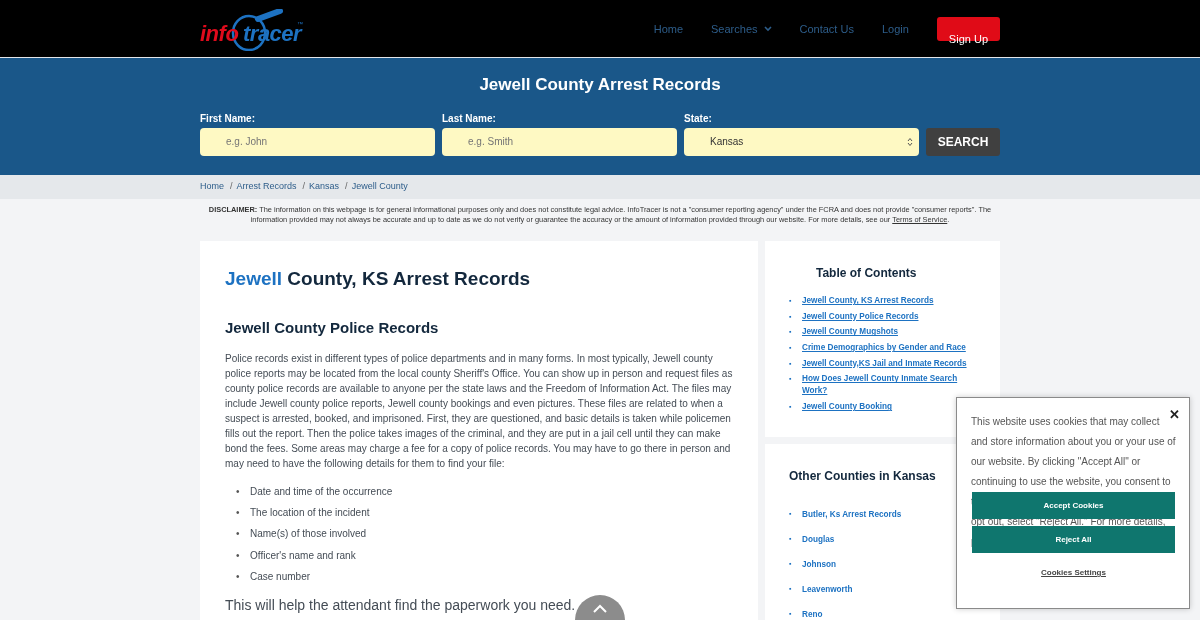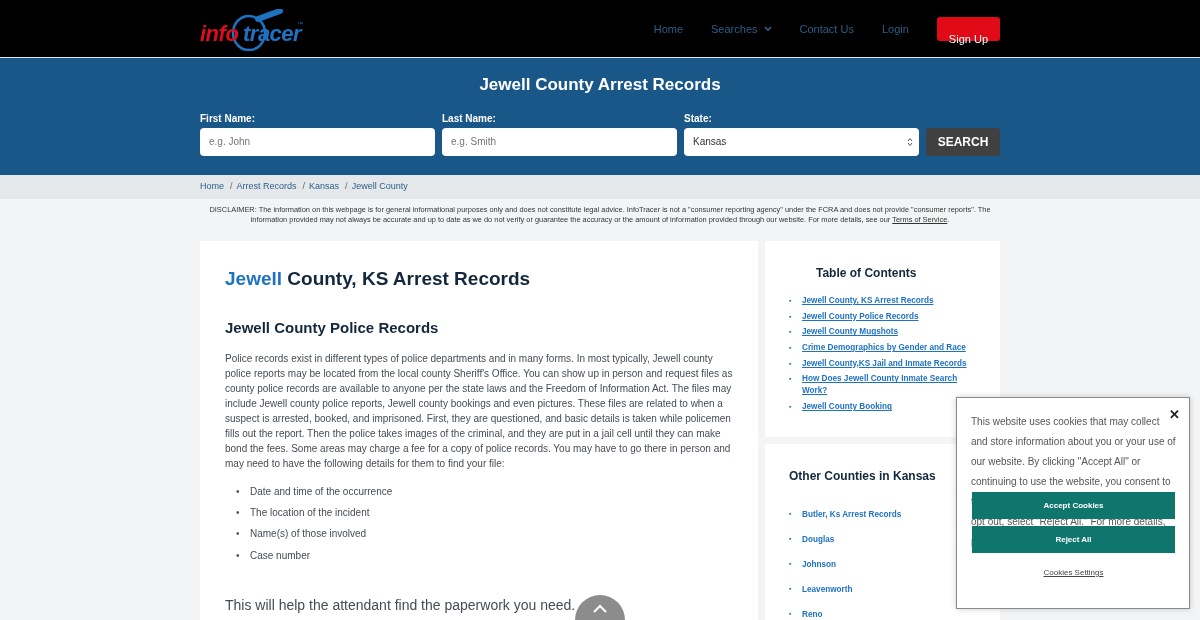--- a/index.html
+++ b/index.html
@@ -16,33 +16,33 @@
     .logo svg { position: absolute; left: 0; top: 0; }
     .nav { position: absolute; right: 200px; top: 17px; display: flex; align-items: center; height: 24px; }
     .nav-item { font-size: 11px; color: #2d5d8a; margin-left: 28px; display: flex; align-items: center; cursor: pointer; }
     .nav-item .chev { margin-left: 6px; font-size: 8px; }
     .signup { background: #e00b17; color: #fff; font-size: 11px; border-radius: 3px; padding: 10px 12px; height: 24px; line-height: 24px; margin-left: 28px; cursor: pointer; }
 
     
     .hero { height: 117px; background: #1a5789; position: relative; }
     .hero-title { position: absolute; left: 0; right: 0; top: 17px; text-align: center; color: #fff; font-size: 17px; font-weight: bold; }
     .field-label { position: absolute; top: 55px; color: #fff; font-size: 10px; font-weight: bold; }
-    .field { position: absolute; top: 70px; height: 28px; background: #ffffff; border-radius: 4px; font-size: 10px; color: #888; padding-left: 9px; line-height: 28px; border: none; }
+    .field { position: absolute; top: 70px; height: 28px; background: #fef9c3; border-radius: 4px; font-size: 10px; color: #888; padding-left: 26px; line-height: 28px; border: none; }
     .state-select { color: #333; }
     .state-select .arrows { position: absolute; right: 6px; top: 0; font-size: 8px; color: #555; }
     .search-btn { position: absolute; left: 926px; top: 70px; width: 74px; height: 28px; background: #404040; color: #fff; font-weight: bold; font-size: 12px; text-align: center; line-height: 28px; border-radius: 3px; cursor: pointer; }
 
     
     .crumbs { height: 24px; background: #e5e8eb; position: relative; font-size: 9px; color: #2d5d8a; }
     .crumbs .inner { position: absolute; left: 200px; top: 6px; display: flex; }
     .crumbs .sep { margin: 0 4px 0 6px; color: #666; }
 
     
     .disclaimer { position: absolute; left: 200px; width: 800px; top: 205px; text-align: center; font-size: 7.4px; line-height: 10px; color: #333; }
-    .disclaimer b { font-weight: normal; }
+    .disclaimer b { font-weight: bold; }
     .disclaimer u { text-decoration: underline; }
 
     
     .main-card { position: absolute; left: 200px; top: 241px; width: 558px; height: 400px; background: #fff; }
     .main-card h1 { position: absolute; left: 25px; top: 27px; font-size: 19px; font-weight: bold; color: #13283d; white-space: nowrap; }
     .main-card h1 .accent { color: #1d72c2; }
     .main-card h2 { position: absolute; left: 25px; top: 78px; font-size: 15px; font-weight: bold; color: #13283d; }
     .main-card p.body { position: absolute; left: 25px; top: 110px; width: 508px; font-size: 10px; line-height: 15px; color: #444c55; }
     .main-card ul { position: absolute; left: 50px; top: 243px; list-style: none; }
     .main-card ul li { font-size: 10px; color: #444c55; height: 21.2px; line-height: 15px; position: relative; padding-left: 0; }
@@ -67,21 +67,21 @@
     
     .scroll-top { position: absolute; left: 575px; top: 595px; width: 50px; height: 50px; border-radius: 50%; background: #8c8c8c; cursor: pointer; }
     .scroll-top svg { position: absolute; left: 18px; top: 9px; }
 
     
     .cookie { position: absolute; left: 956px; top: 397px; width: 234px; height: 212px; background: #fff; border: 1px solid #8a8a8a; box-shadow: 0 0 6px rgba(0,0,0,0.2); }
     .cookie .text { position: absolute; left: 14px; top: 14px; width: 205px; font-size: 10px; line-height: 20px; color: #555; }
     .cookie .text a { color: #1d5ec2; text-decoration: underline; margin-left: 4px; cursor: pointer; }
     .cookie .close { position: absolute; right: 9px; top: 9px; font-size: 13px; color: #222; font-weight: bold; cursor: pointer; }
     .cookie .btn { position: absolute; left: 15px; width: 203px; height: 27px; background: #0f766e; color: #fff; font-size: 8px; font-weight: bold; text-align: center; line-height: 27px; cursor: pointer; }
-    .cookie .settings { position: absolute; left: 15px; width: 203px; top: 170px; text-align: center; font-size: 8px; font-weight: normal; color: #444; text-decoration: underline; cursor: pointer; }
+    .cookie .settings { position: absolute; left: 15px; width: 203px; top: 170px; text-align: center; font-size: 8px; font-weight: bold; color: #444; text-decoration: underline; cursor: pointer; }
   </style>
 </head>
 <body>
 
 <div class="header">
   <div class="logo">
     <svg width="105" height="42">
       <ellipse cx="49" cy="24" rx="16" ry="17" fill="none" stroke="#1d72c2" stroke-width="2.5"></ellipse>
       <path d="M58 10 L80 2" stroke="#1d72c2" stroke-width="6" stroke-linecap="round"></path>
     </svg>
@@ -149,20 +149,21 @@
 </div>
 
 <div class="main-card">
   <h1><span class="accent">Jewell</span><span> County, KS Arrest Records</span></h1>
   <h2>Jewell County Police Records</h2>
   <p class="body">Police records exist in different types of police departments and in many forms. In most typically, Jewell county police reports may be located from the local county Sheriff's Office. You can show up in person and request files as county police records are available to anyone per the state laws and the Freedom of Information Act. The files may include Jewell county police reports, Jewell county bookings and even pictures. These files are related to when a suspect is arrested, booked, and imprisoned. First, they are questioned, and basic details is taken while policemen fills out the report. Then the police takes images of the criminal, and they are put in a jail cell until they can make bond the fees. Some areas may charge a fee for a copy of police records. You may have to go there in person and may need to have the following details for them to find your file:</p>
   <ul>
     <li>Date and time of the occurrence</li>
     <li>The location of the incident</li>
     <li>Name(s) of those involved</li>
+    <li>Officer's name and rank</li>
     <li>Case number</li>
   </ul>
   <p class="footer-note">This will help the attendant find the paperwork you need.</p>
 </div>
 
 <div class="toc-card">
   <h3>Table of Contents</h3>
   <ul>
     <li><a>Jewell County, KS Arrest Records</a></li>
     <li><a>Jewell County Police Records</a></li>

